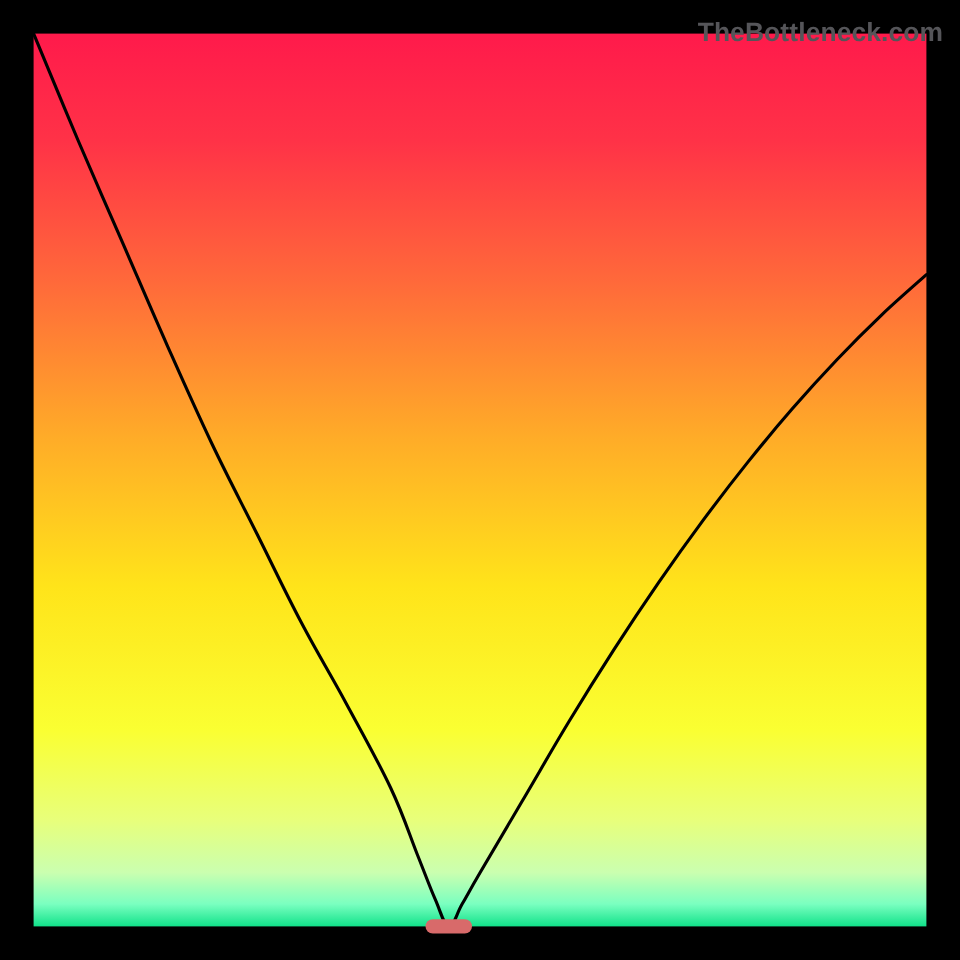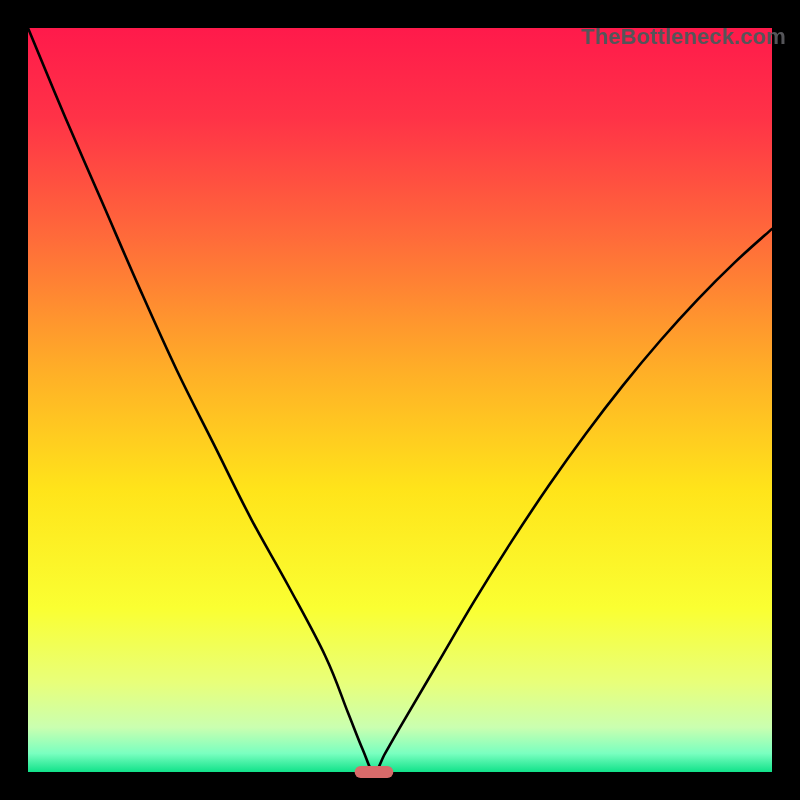--- a/index.html
+++ b/index.html
@@ -14,21 +14,21 @@
   .chart-wrap {
     position: relative;
     width: 800px;
     height: 800px;
   }
   svg {
     display: block;
   }
   .watermark {
     position: absolute;
-    top: 24px;
+    top: 14px;
     right: 14px;
     font-size: 22px;
     font-weight: 600;
     color: #555559;
     letter-spacing: 0.1px;
     pointer-events: none;
   }
 </style>
 </head>
 <body>

